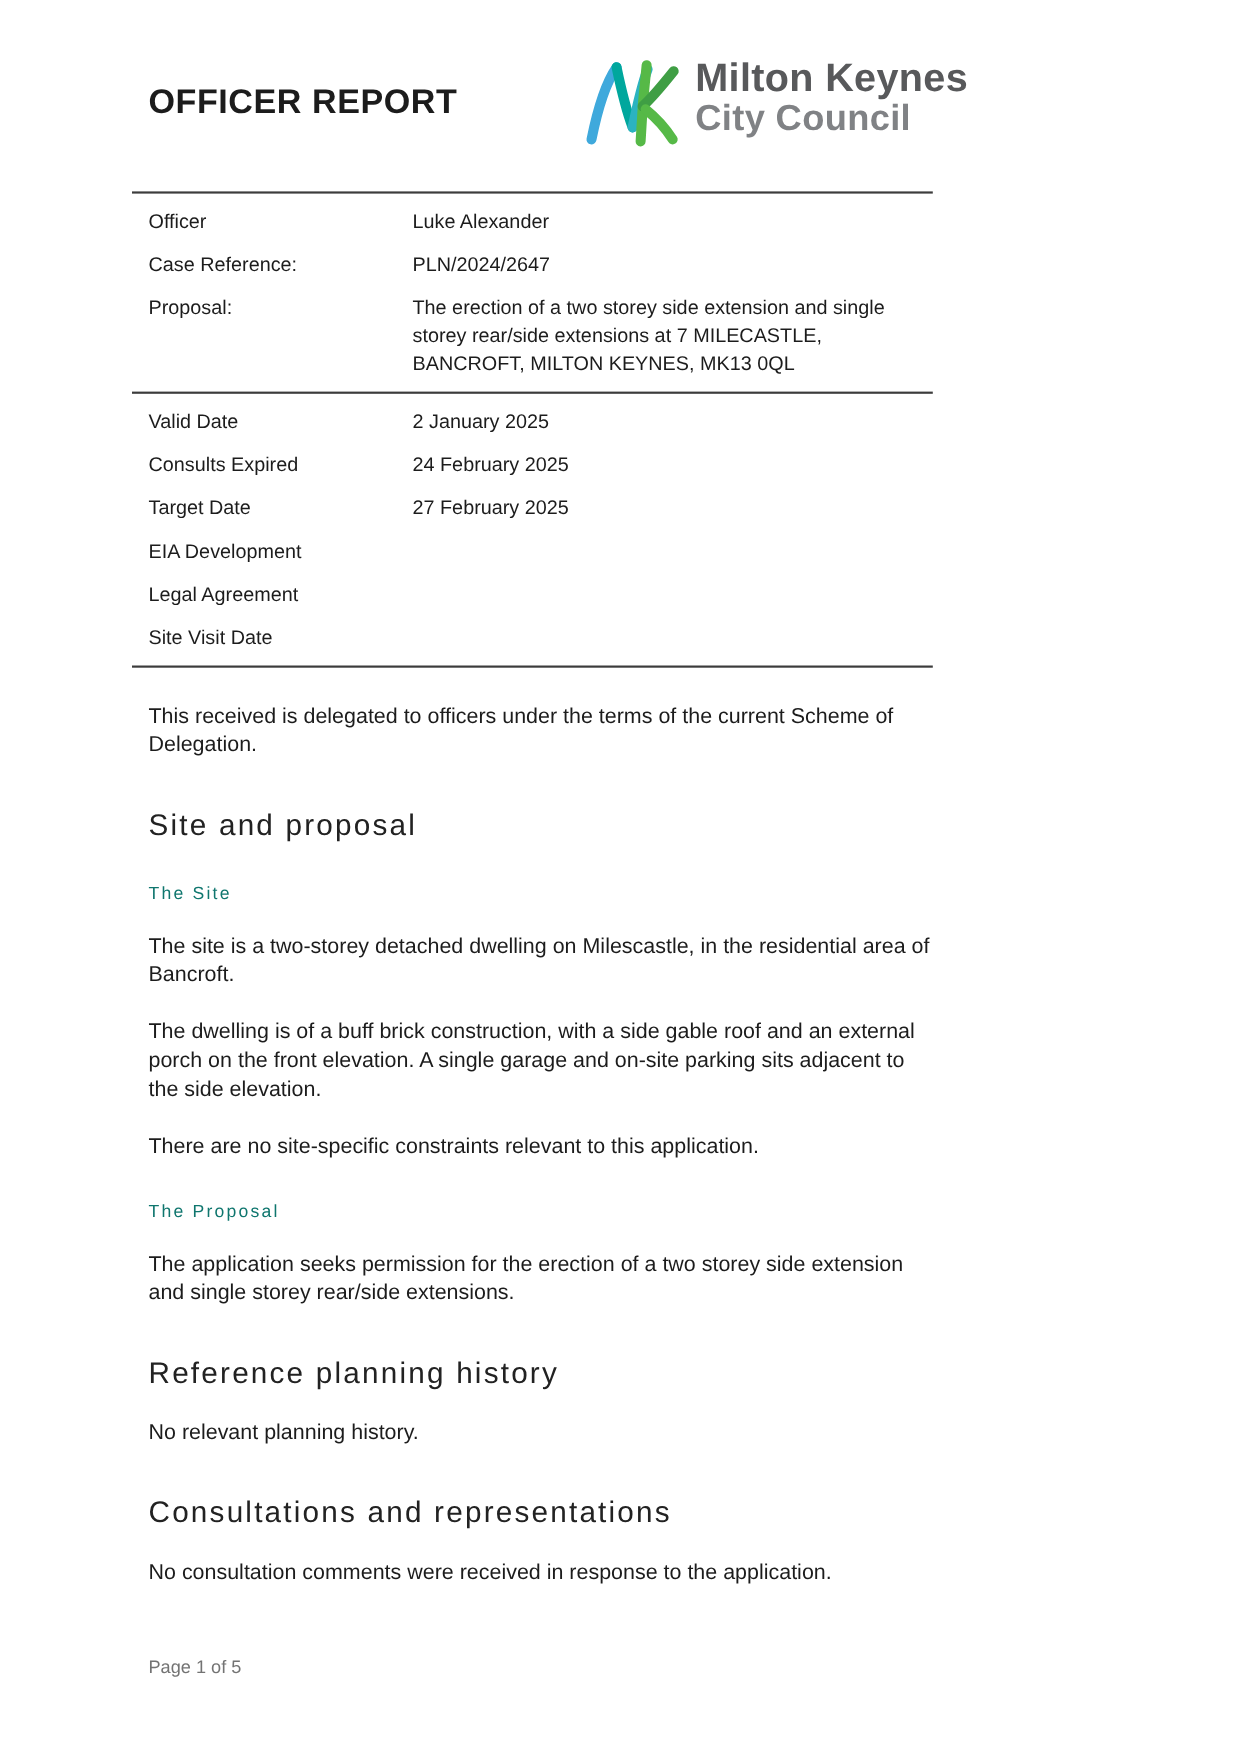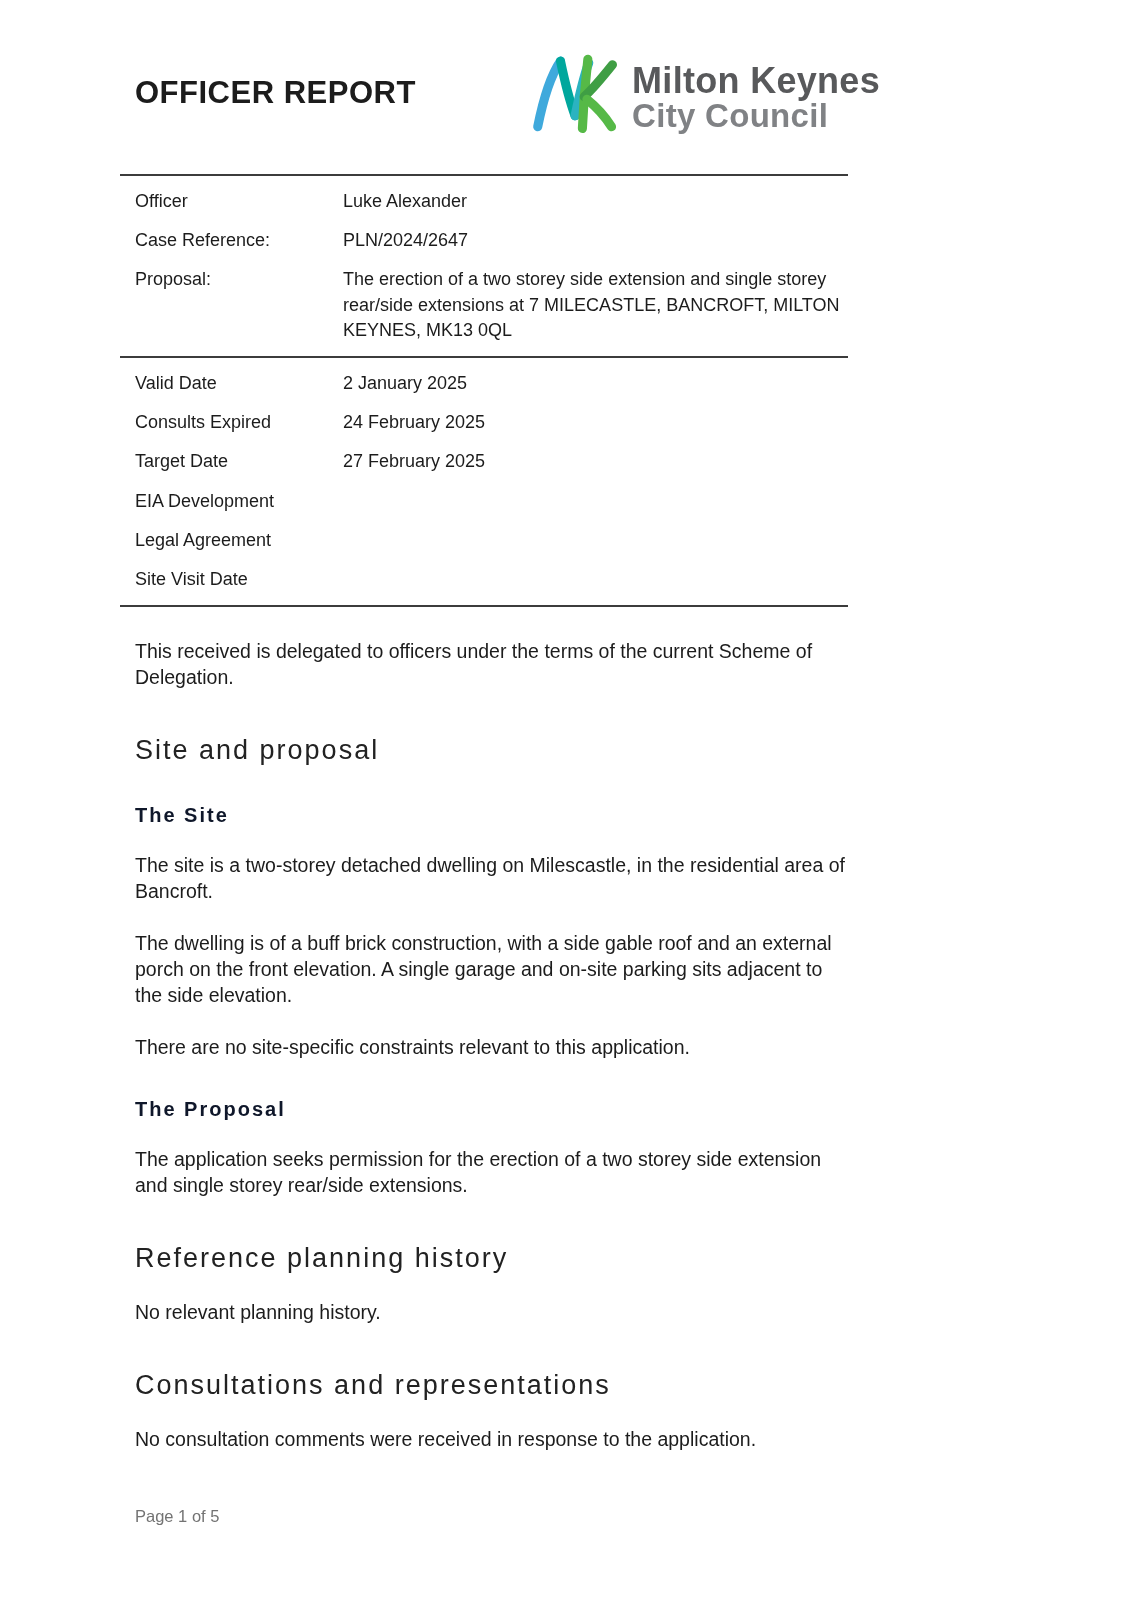--- a/index.html
+++ b/index.html
@@ -22,40 +22,40 @@
     align-items: center;
     padding: 52px 130px 0 135px;
   }
   .report-title {
     font-size: 31px;
     font-weight: bold;
     letter-spacing: 0.5px;
     color: #1c1c1c;
     margin: 0;
   }
-  .logo { display: flex; align-items: flex-end; gap: 10px; }
+  .logo { display: flex; align-items: flex-start; gap: 10px; }
   .logo-mark { width: 92px; height: 82px; flex-shrink: 0; }
   .logo-text { display: flex; flex-direction: column; line-height: 1.05; }
   .logo-line1 { font-size: 36px; font-weight: bold; color: #58595b; letter-spacing: 0.3px; }
   .logo-line2 { font-size: 33px; font-weight: bold; color: #808285; letter-spacing: 0.3px; }
 
   
   .info-table {
     margin: 40px 162px 0 120px; 
   }
   .rule { border-top: 2px solid #3c3c3c; height: 0; }
   .row {
     display: flex;
     padding: 7px 0 7px 15px;
     font-size: 18px;
     line-height: 1.4;
     justify-content: flex-end;
   }
   .row .label { width: 208px; flex-shrink: 0; }
-  .row .value { flex: 1; padding-right: 6px; }
+  .row .value { flex: 1; padding-right: 6px; margin-left: 32px; }
   .row.empty-value { min-height: 36px; }
   .tbl-gap { height: 6px; }
 
   
   .content {
     margin: 0 165px 0 135px; 
   }
   .para {
     font-size: 19.5px;
     line-height: 1.33;
@@ -64,24 +64,24 @@
   }
   .delegation { margin-top: 32px; }
   h2.section-heading {
     font-size: 27px;
     font-weight: normal;
     letter-spacing: 2px;
     color: #222222;
     margin: 44px 0 0 0;
   }
   h3.sub-heading {
-    font-size: 20px;
-    font-weight: bold;
+    font-size: 16px;
+    font-weight: normal;
     letter-spacing: 2px;
-    color: #0f172a;
+    color: #0f766e;
     margin: 38px 0 0 0;
   }
 
   .footer {
     position: absolute;
     left: 135px;
     bottom: 74px;
     font-size: 16.5px;
     color: #737373;
   }

